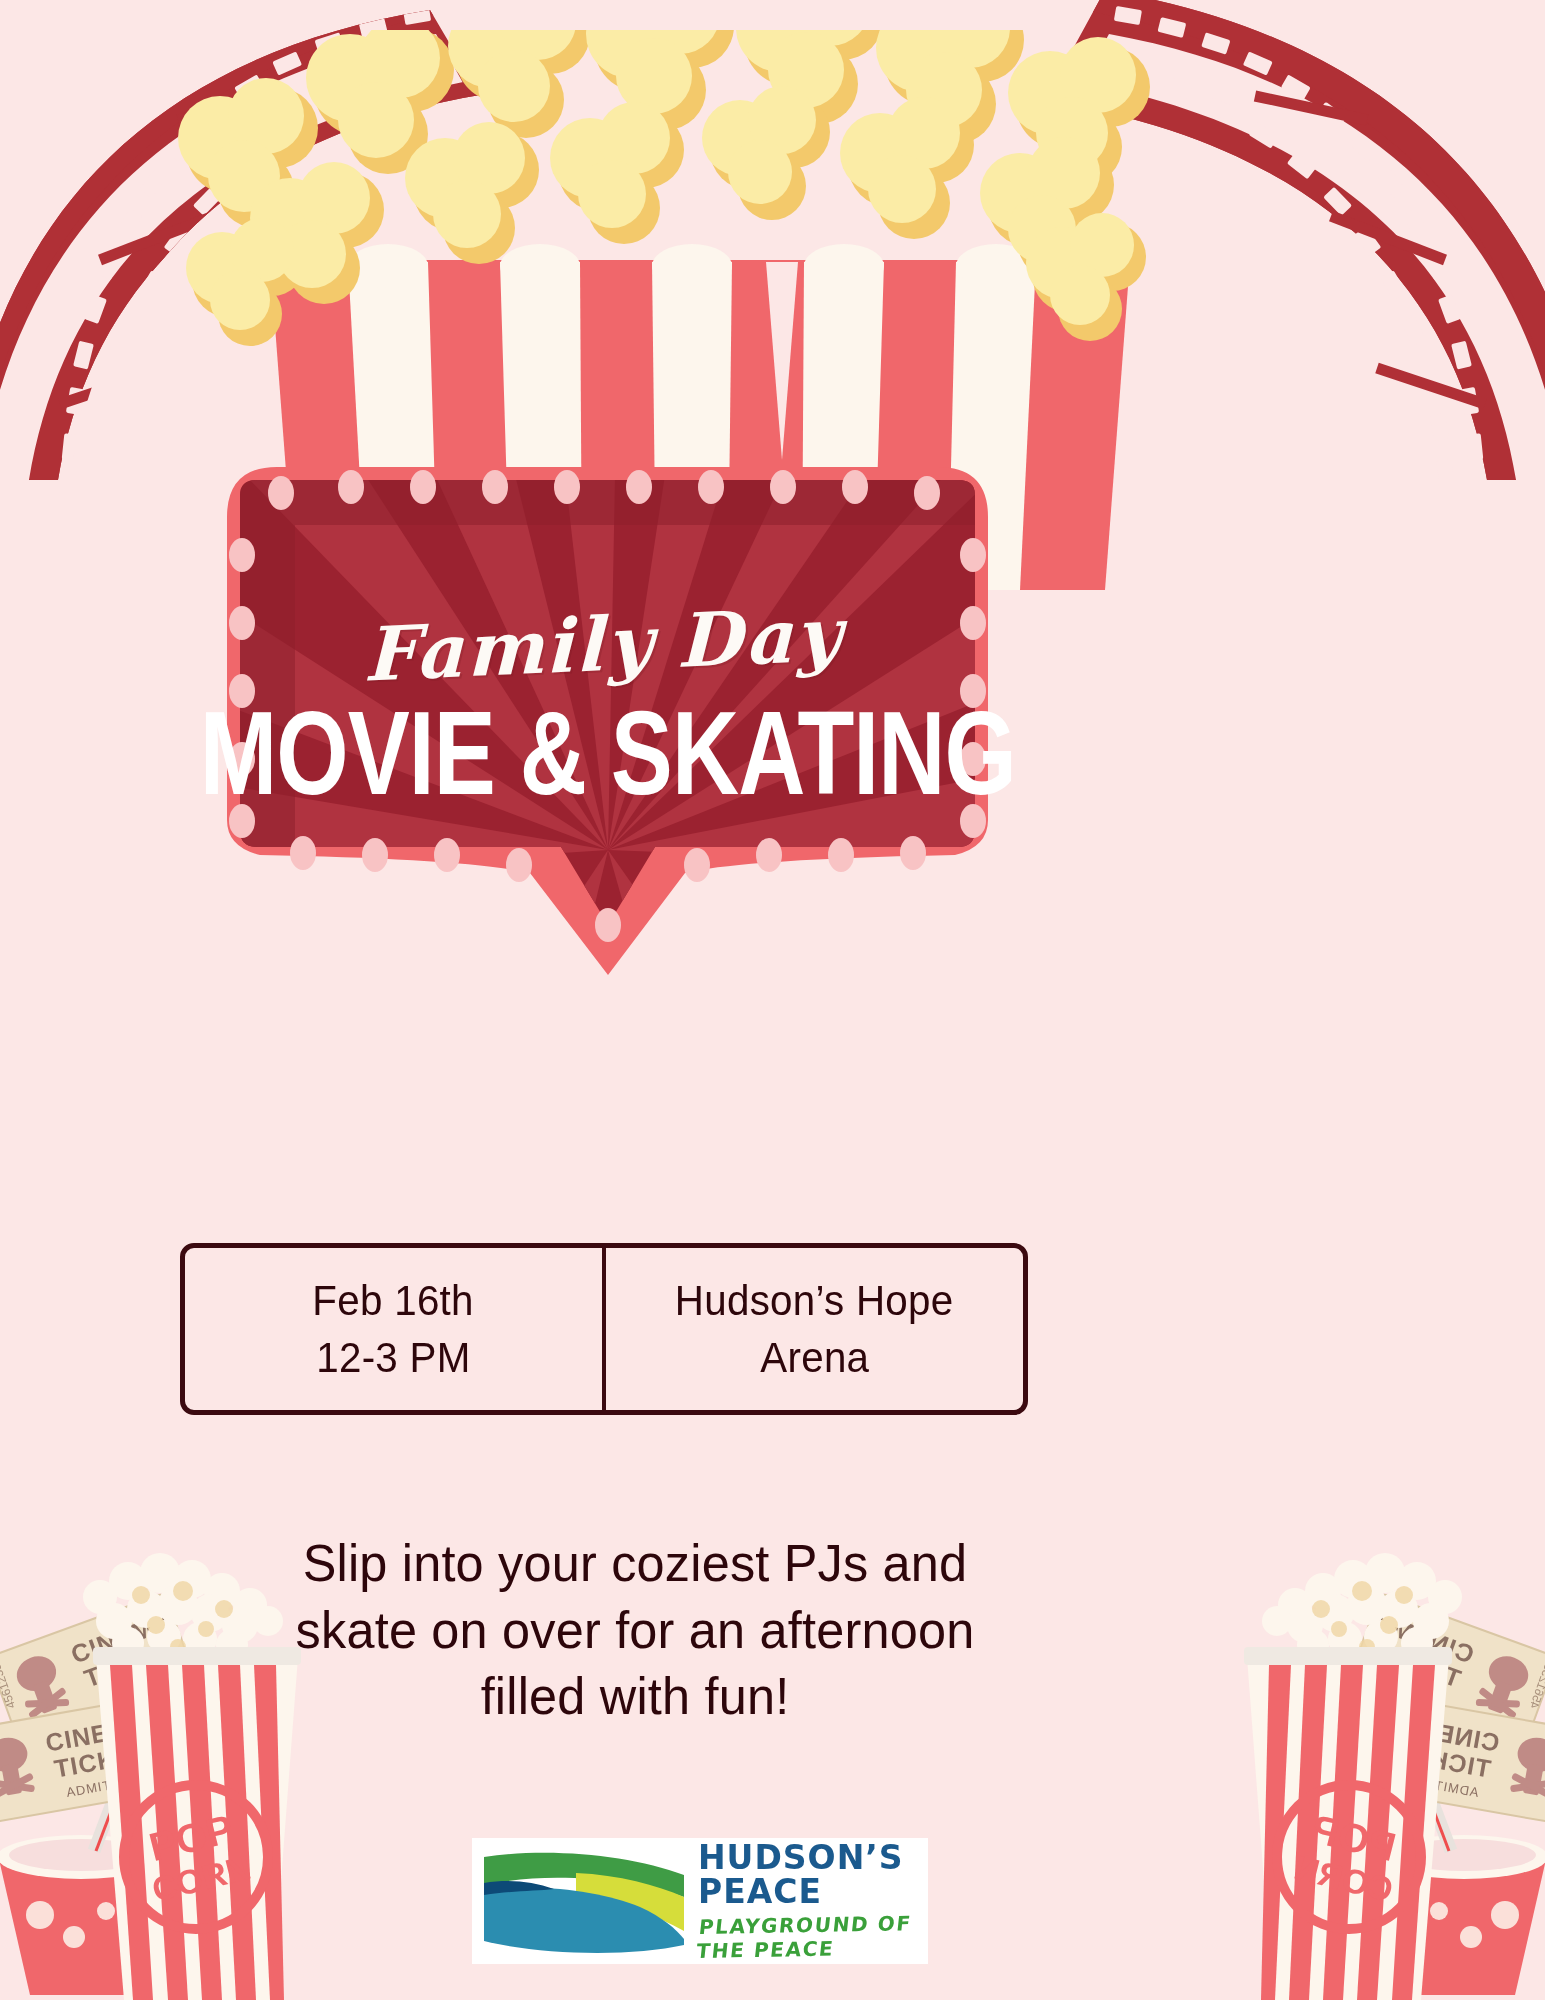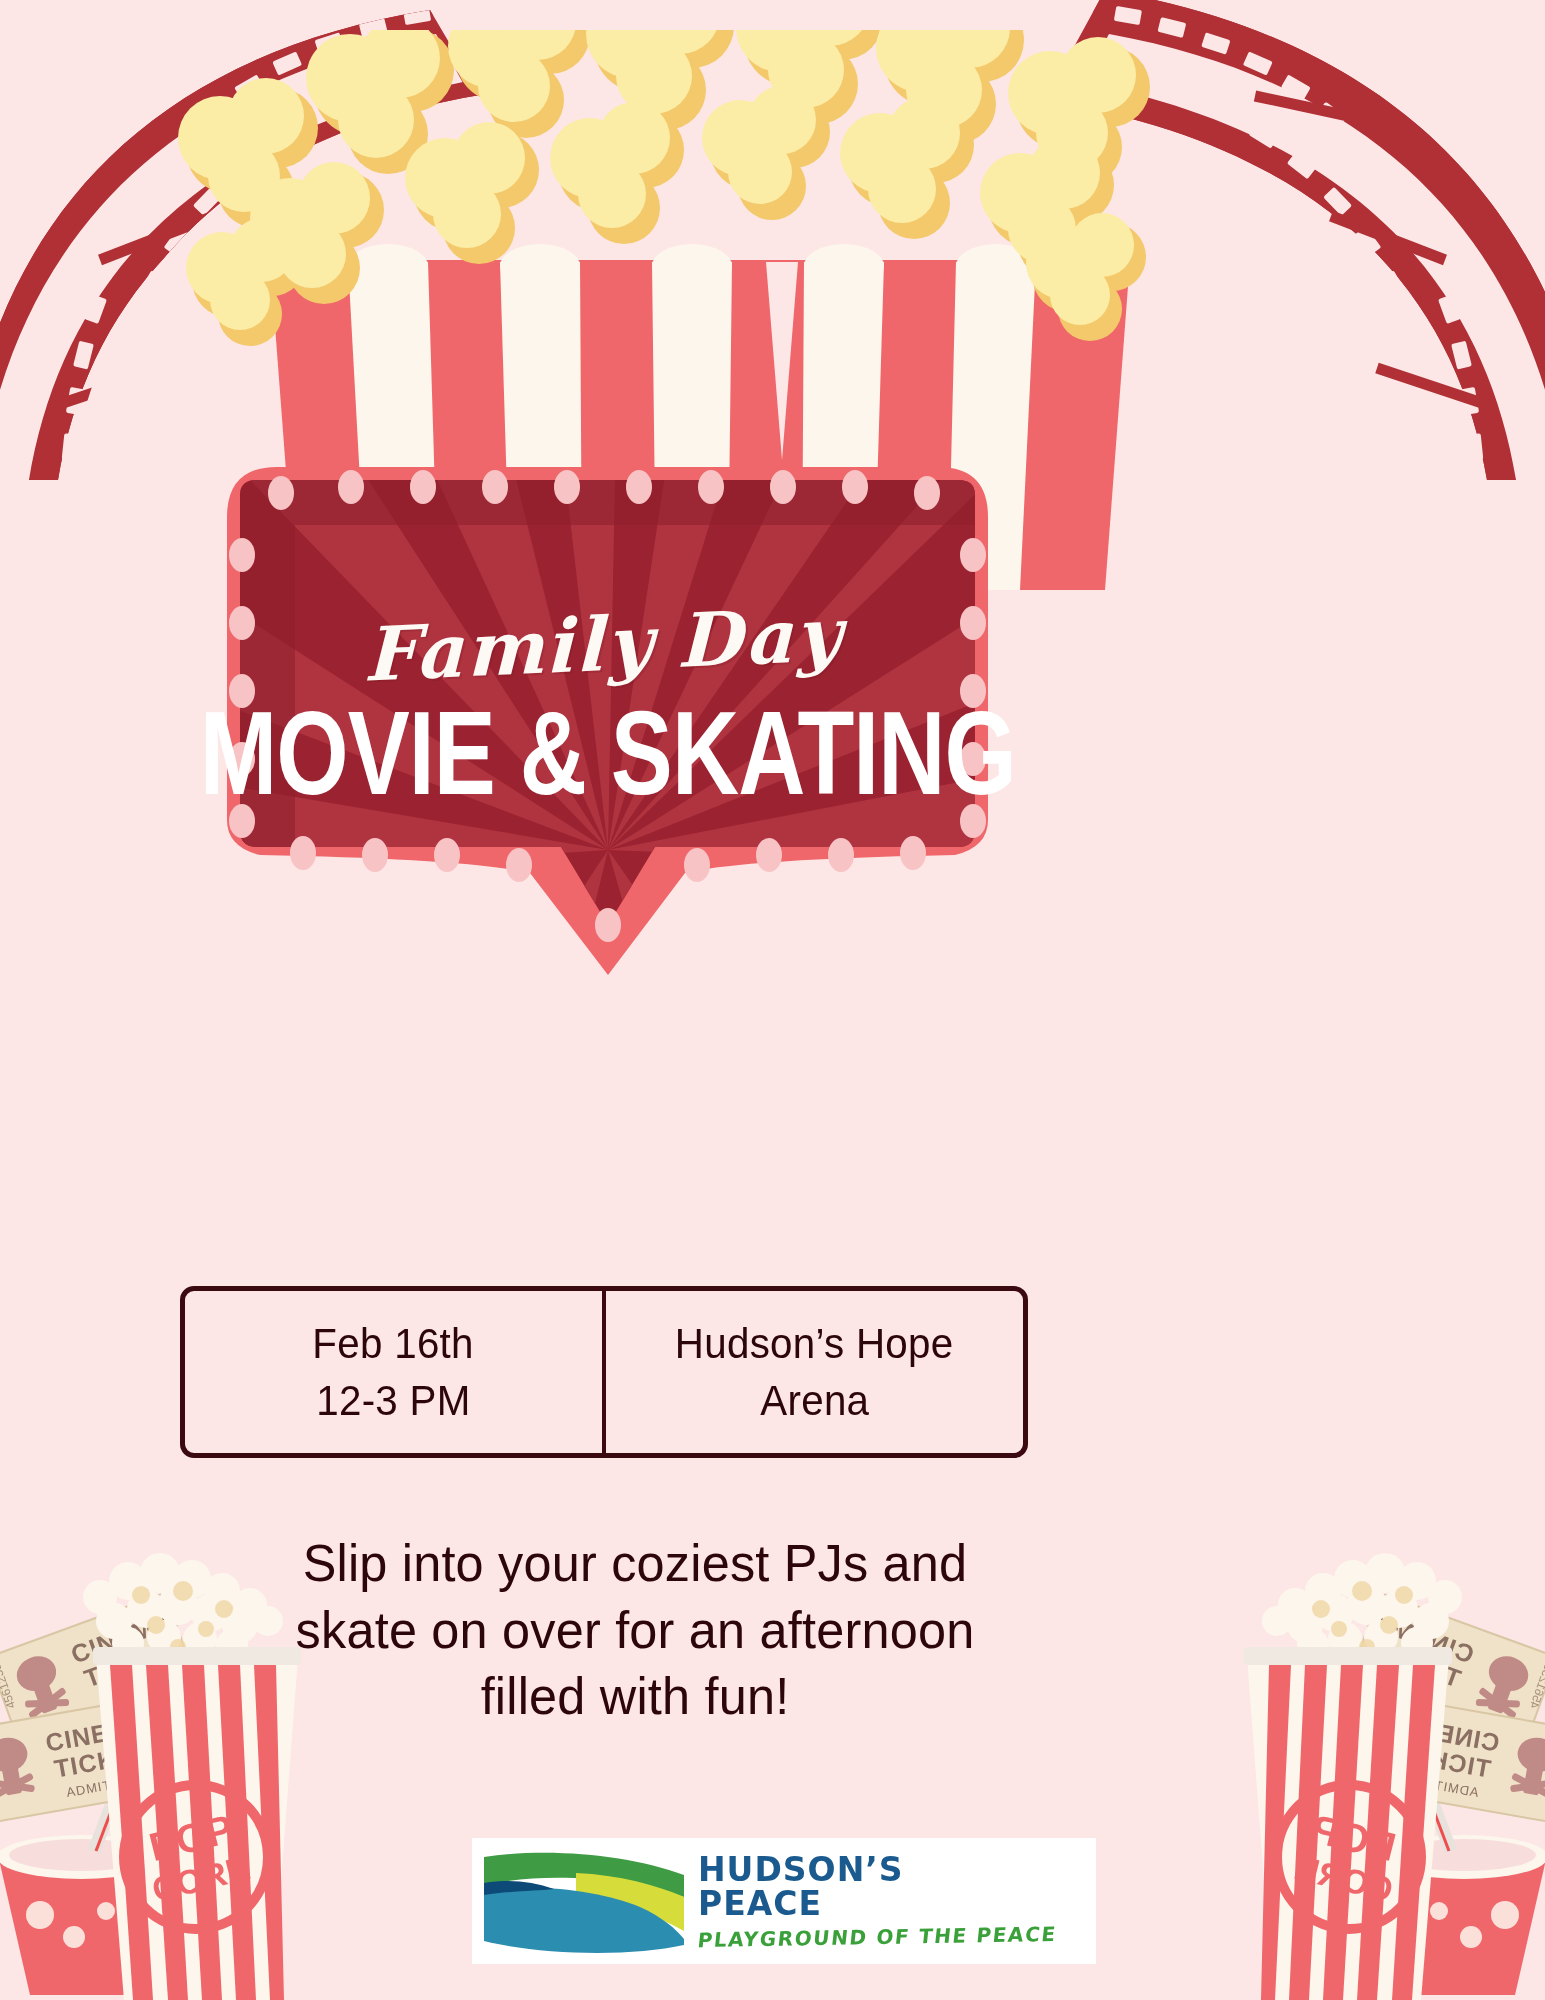--- a/index.html
+++ b/index.html
@@ -92,21 +92,20 @@
   .info-box {
     position: absolute;
     top: 1243px;
     left: 180px;
     width: 848px;
     height: 172px;
     border: 5px solid #3b0a10;
     border-radius: 14px;
     display: flex;
     background: transparent;
-    margin-top: 43px;
   }
 
   .info-cell {
     flex: 1;
     display: flex;
     flex-direction: column;
     align-items: center;
     justify-content: center;
     gap: 6px;
   }
@@ -140,21 +139,21 @@
     letter-spacing: 0.2px;
     transform: scaleX(0.97);
   }
   .body-copy span { display: block; }
 
   
   .logo-box {
     position: absolute;
     top: 1838px;
     left: 472px;
-    width: 624px;
+    width: 456px;
     height: 126px;
     background: #ffffff;
     display: flex;
     align-items: center;
     padding: 6px 8px;
   }
 
   .logo-mark { width: 208px; height: 112px; flex: none; }
 
   .logo-words {

